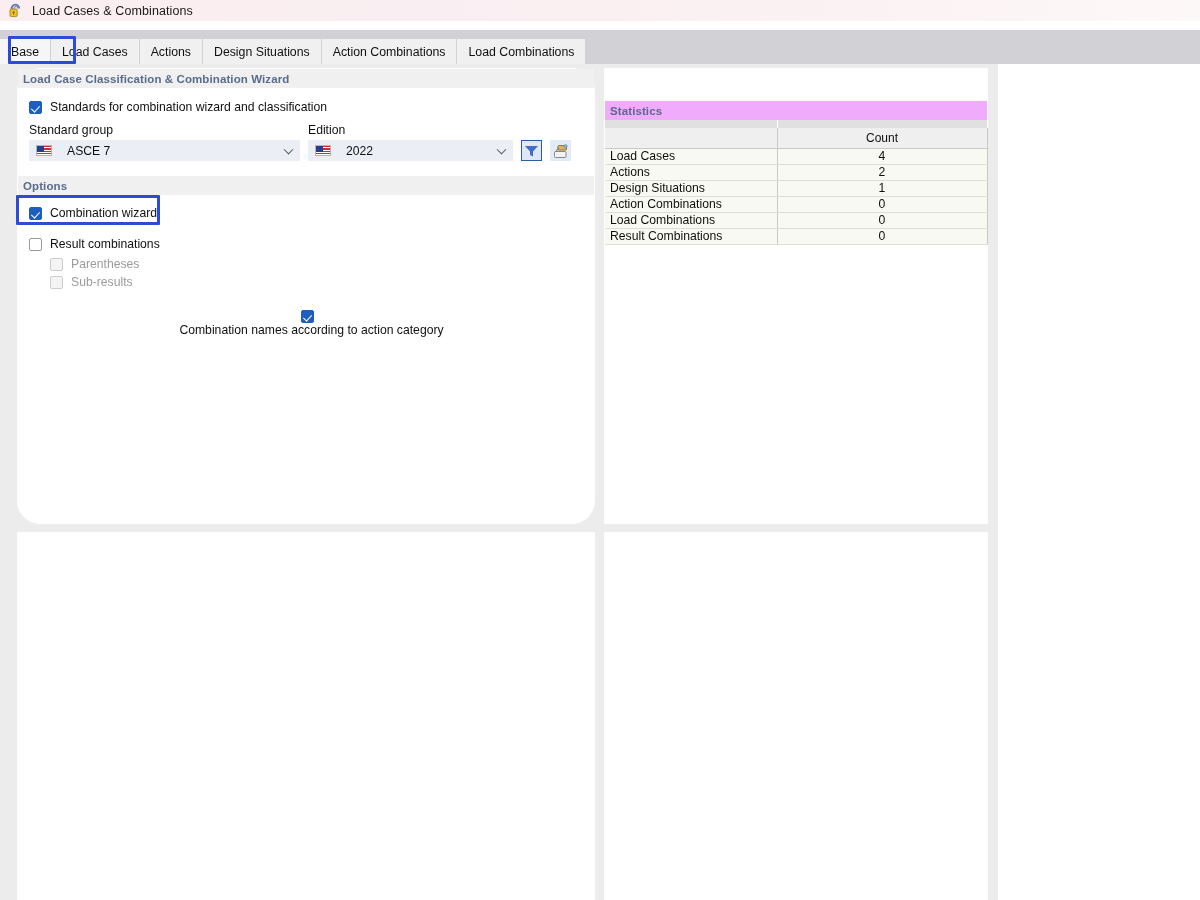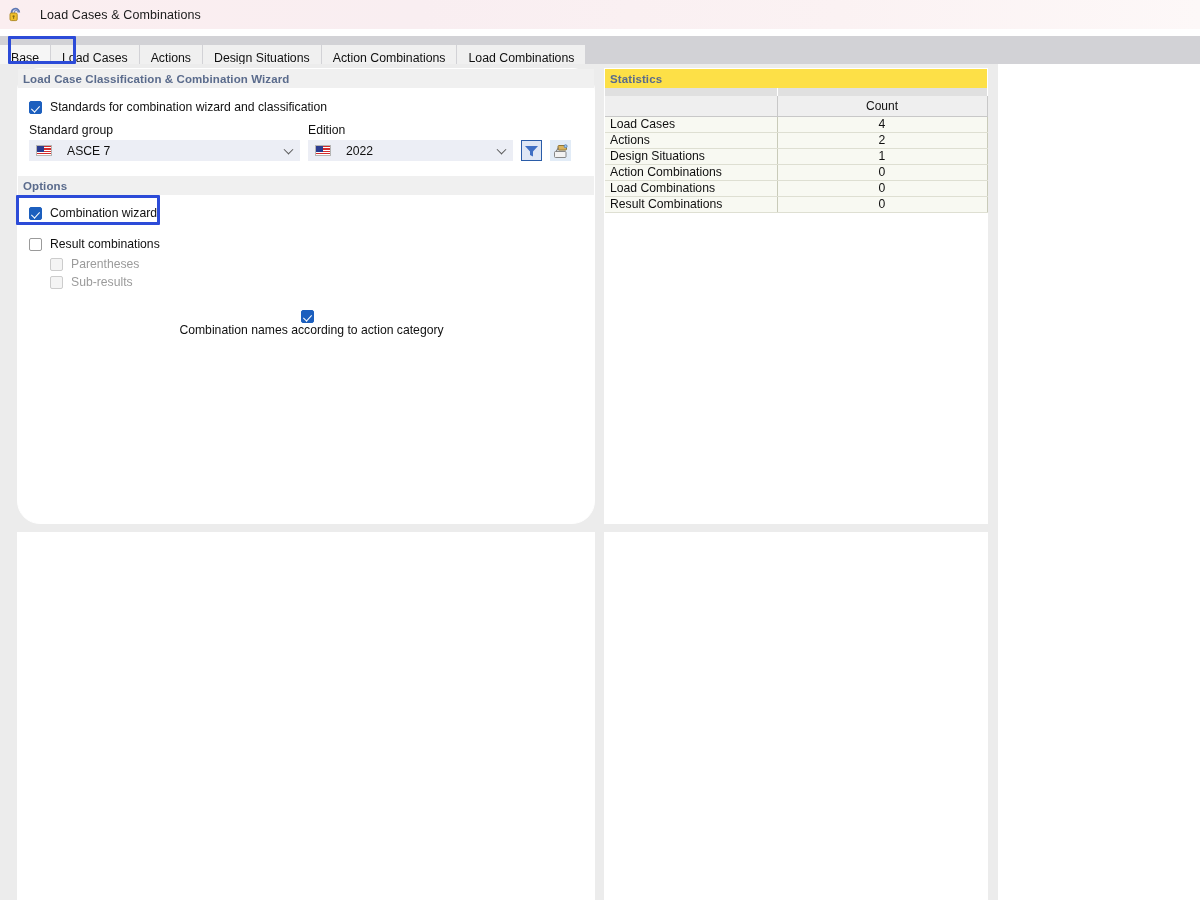--- a/index.html
+++ b/index.html
@@ -9,30 +9,30 @@
     overflow: hidden;
     background: #ffffff;
     font-family: "Liberation Sans", sans-serif;
     font-size: 12px;
     color: #111111;
     -webkit-font-smoothing: antialiased;
   }
 
   
   #titlebar {
-    position: absolute; left: 0; top: 0; width: 1200px; height: 29px;
+    position: absolute; left: 0; top: 0; width: 1200px; height: 21px;
     background: linear-gradient(to right, #fbeef0 0%, #f9eef1 35%, #fbf2f3 70%, #fdf8f8 100%);
-    display: flex; align-items: center; padding-left: 7px; gap: 16px;
+    display: flex; align-items: center; padding-left: 7px; gap: 8px;
   }
   #app-icon { width: 17px; height: 17px; position: relative; flex: 0 0 auto; }
   #title-text { font-size: 12.5px; color: #1a1a1a; letter-spacing: .1px; }
 
   
   #tabstrip {
-    position: absolute; left: 0; top: 36px; width: 1200px; height: 35px;
+    position: absolute; left: 0; top: 30px; width: 1200px; height: 35px;
     background: #d2d2d6;
     display: flex; align-items: flex-end;
   }
   .tab {
     height: 26px; margin-bottom: 0;
     padding: 0 11px;
     display: flex; align-items: center;
     background: #f0f0f0;
     color: #101010; font-size: 12.3px;
     border-right: 1px solid #d2d2d6;
@@ -68,21 +68,21 @@
   #right-panel-2{ left: 604px; top: 532px; width: 384px; height: 368px; }
 
   
   .section-header {
     height: 19px; background: #f0f0f0;
     display: flex; align-items: center;
     padding-left: 5px;
     color: #5a6b8c; font-size: 11.5px; font-weight: bold;
     letter-spacing: .1px;
   }
-  .section-header.plain { background: #fde047; }
+  .section-header.plain { background: #f0abfc; margin-top: 32px; }
 
   
   .form-area { padding: 6px 8px 8px 8px; }
   .row { display: flex; align-items: center; }
 
   
   .cb {
     width: 13px; height: 13px; flex: 0 0 auto;
     border-radius: 2px; position: relative;
     display: inline-block;

